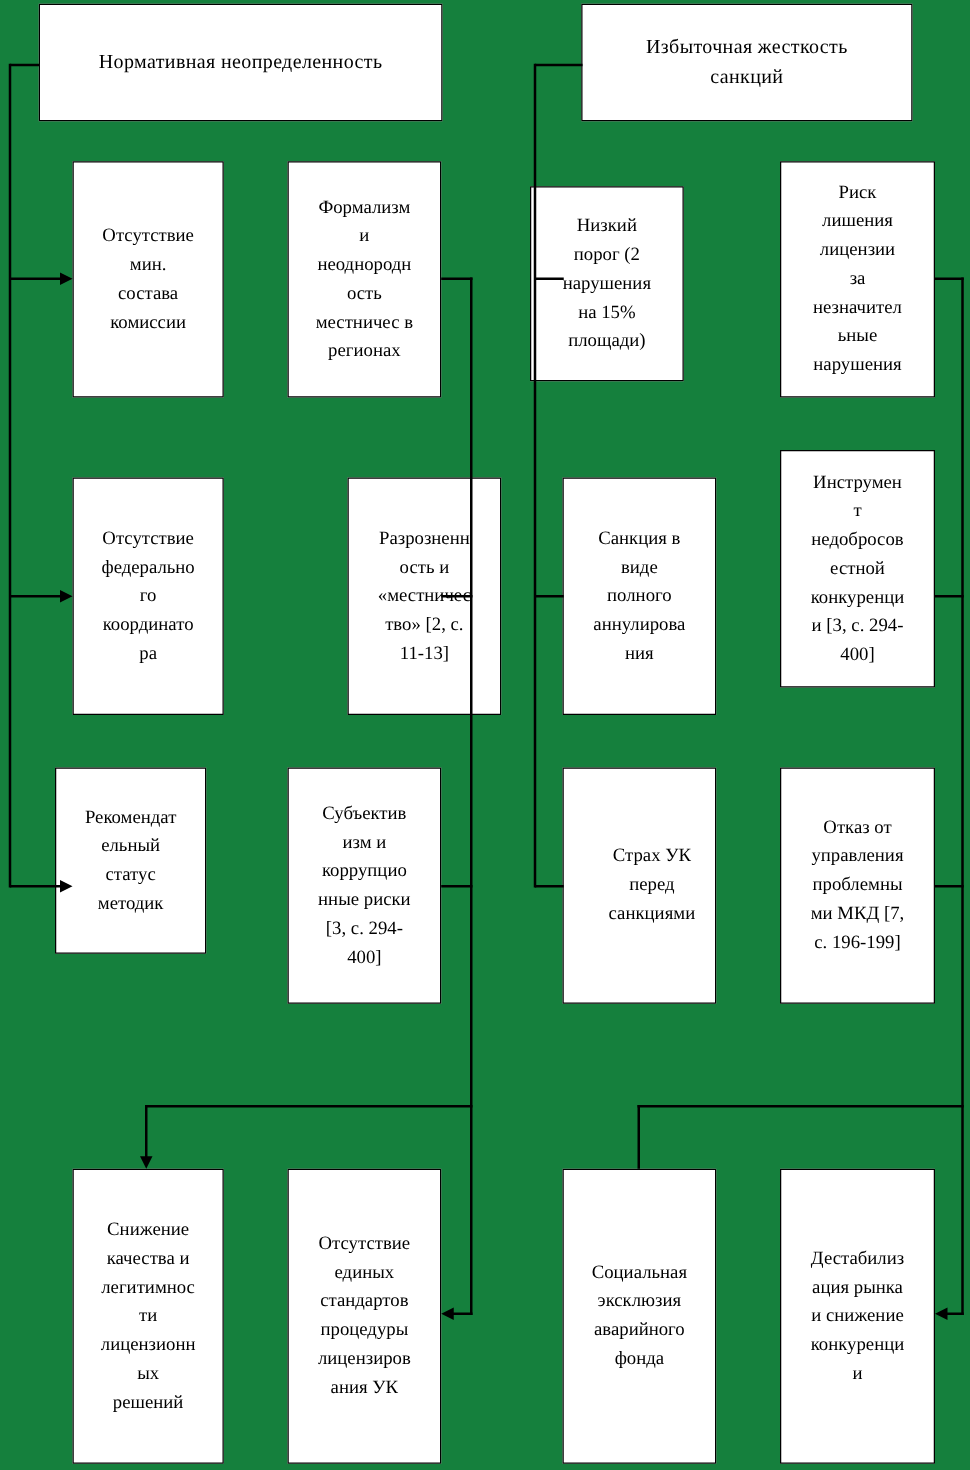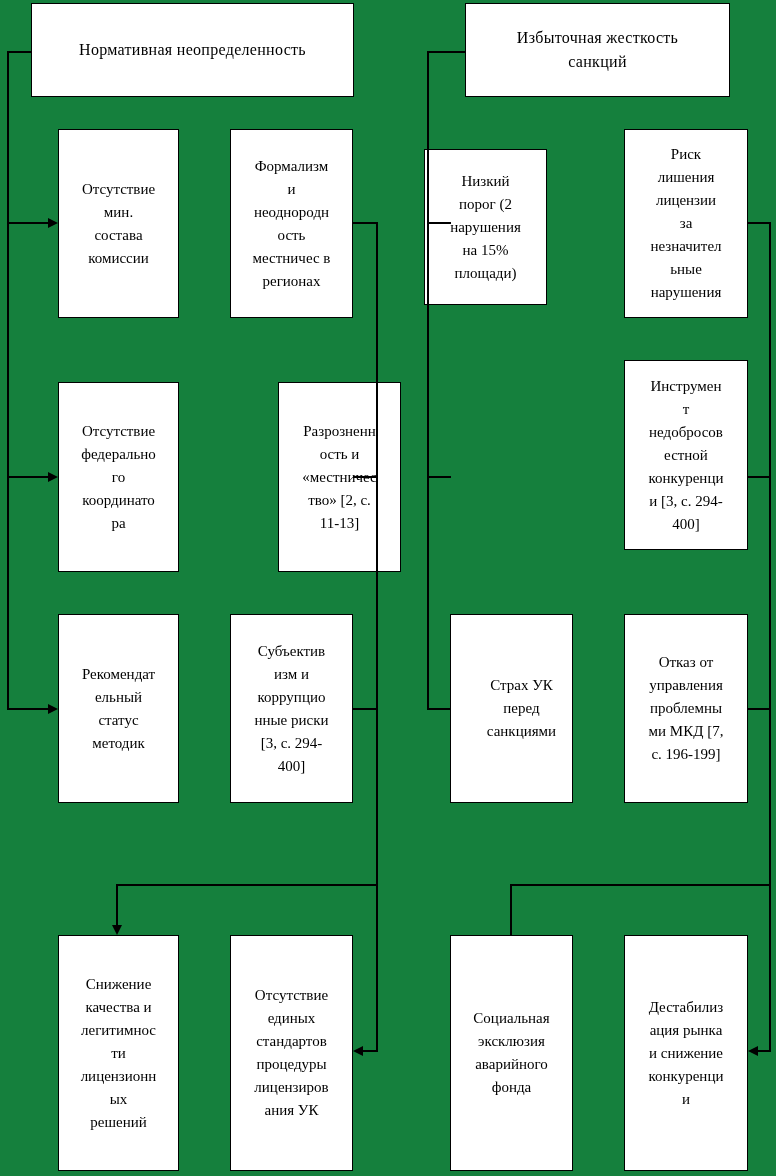--- a/index.html
+++ b/index.html
@@ -33,21 +33,21 @@
 
   <div class="box" style="left:58px; top:129px; width:121px; height:189px;">Отсутствие
 мин.
 состава
 комиссии</div>
   <div class="box" style="left:58px; top:382px; width:121px; height:190px;">Отсутствие
 федерально
 го
 координато
 ра</div>
-  <div class="box" style="left:58px; top:614px; width:121px; height:189px;">Рекомендат
+  <div class="box" style="left:44px; top:614px; width:121px; height:149px;">Рекомендат
 ельный
 статус
 методик</div>
 
   <div class="box" style="left:230px; top:129px; width:123px; height:189px;">Формализм
 и
 неоднородн
 ость
 местничес в
 регионах</div>
@@ -61,20 +61,25 @@
 коррупцио
 нные риски
 [3, с. 294-
 400]</div>
 
   <div class="box" style="left:424px; top:129px; width:123px; height:156px;margin-top:20px;">Низкий
 порог (2
 нарушения
 на 15%
 площади)</div>
+  <div class="box" style="left:450px; top:382px; width:123px; height:190px;">Санкция в
+виде
+полного
+аннулирова
+ния</div>
   <div class="box" style="left:450px; top:614px; width:123px; height:189px;padding-left:20px;">Страх УК
 перед
 санкциями</div>
 
   <div class="box" style="left:624px; top:129px; width:124px; height:189px;">Риск
 лишения
 лицензии
 за
 незначител
 ьные

